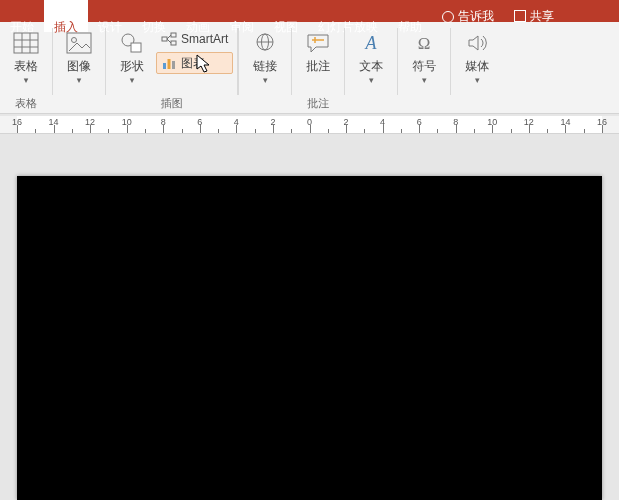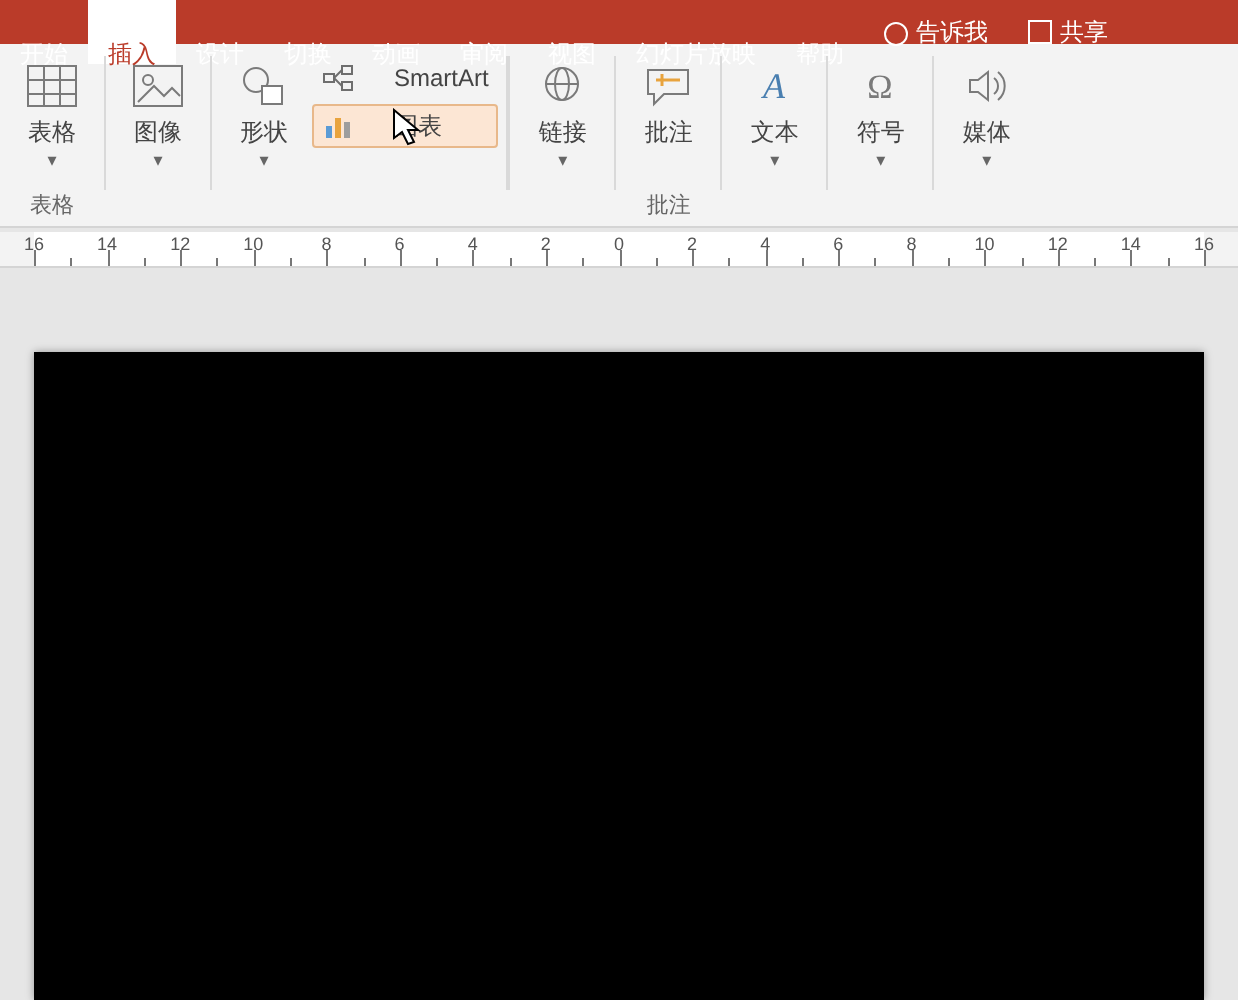--- a/index.html
+++ b/index.html
@@ -107,21 +107,21 @@
     line-height: 14px;
     margin-top: 2px;
   }
   .bigbtn .caret {
     font-size: 9px;
     color: #666;
     line-height: 10px;
     margin-top: 2px;
   }
   .smallrow {
-    display:flex; align-items:center; gap:20px;
+    display:flex; align-items:center; gap:4px;
     height: 22px;
     padding: 0 4px;
     border: 1px solid transparent;
     border-radius: 2px;
     cursor:pointer;
     color:#444;
   }
   .smallrow.highlight { background:#fce6d4; border-color:#e8b88a; }
   .smallrow .sicon { width:16px; height:16px; display:flex; align-items:center; justify-content:center; color:#6e6e6e; }
 
@@ -269,20 +269,21 @@
             <svg width="16" height="14" viewBox="0 0 16 14">
                 <rect x="2" y="7" width="3" height="6" fill="#5b9bd5"></rect>
                 <rect x="6.5" y="3" width="3" height="10" fill="#e8a33d"></rect>
                 <rect x="11" y="5" width="3" height="8" fill="#9e9e9e"></rect>
               </svg>
           </span>
           <span>图表</span>
         </div>
       </div>
     </div>
+    <div class="group-label">插图</div>
   </div>
 
   <div class="sep"></div>
 
 
   <div class="sep"></div>
 
   <div class="group">
     <div class="group-body">
       <div class="bigbtn">

